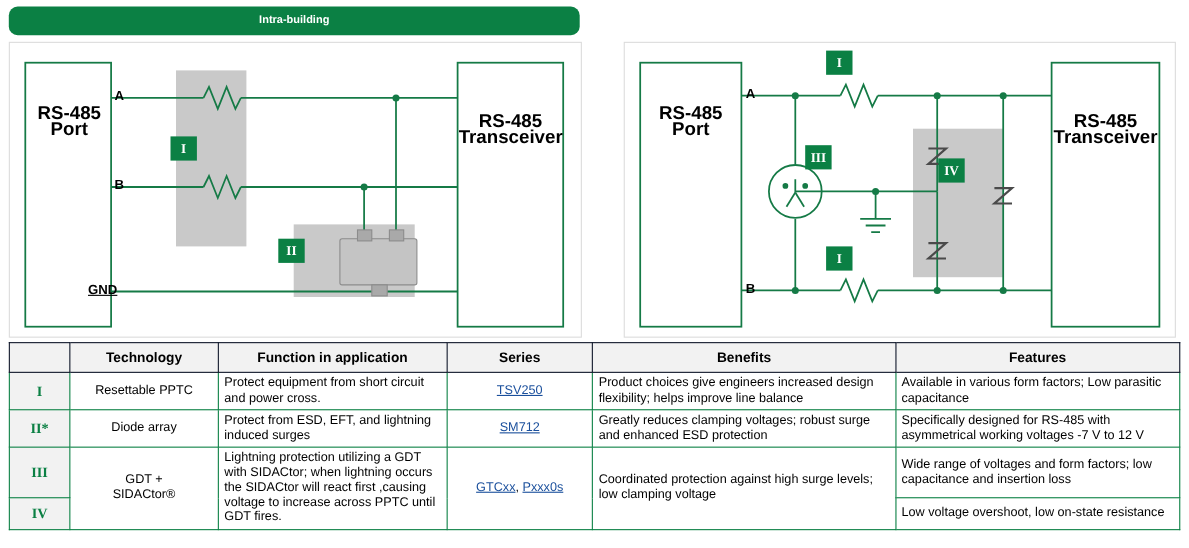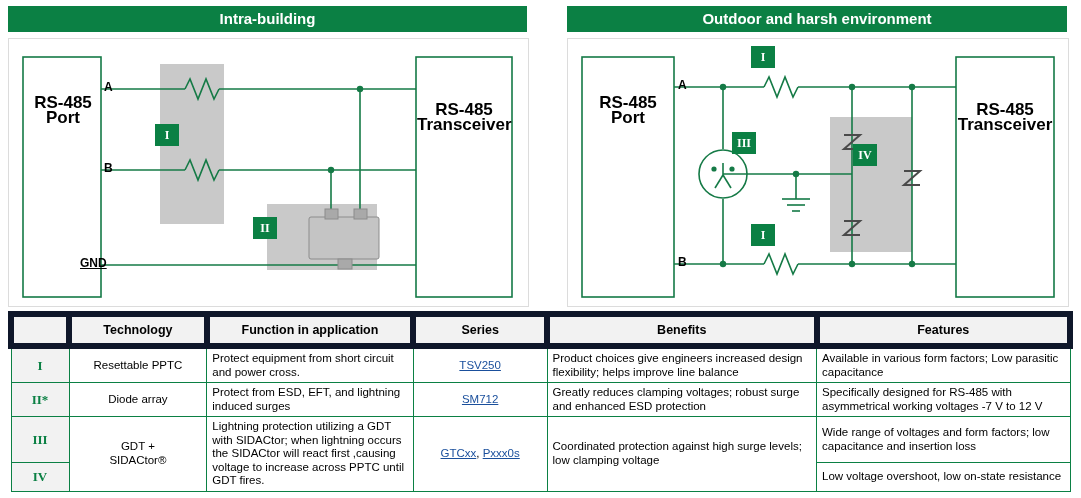--- a/index.html
+++ b/index.html
@@ -20,24 +20,25 @@
     width: 1081px;
     height: 498px;
   }
 
   
   .panel-header {
     position: absolute;
     background: #0b8044;
     color: #ffffff;
     font-weight: bold;
-    font-size: 15px;
+    font-size: 10px;
     text-align: center;
     line-height: 26px;
     height: 26px;
+    border-radius: 8px;
   }
   #hdr-left  { left: 8px;  top: 6px; width: 519px; }
   #hdr-right { left: 567px; top: 6px; width: 500px; }
 
   
   .diagram {
     position: absolute;
     top: 38px;
     height: 267px;
     background: #ffffff;
@@ -79,21 +80,21 @@
   table {
     position: absolute;
     left: 8px;
     top: 311px;
     width: 1065px;
     border-collapse: collapse;
     font-size: 11.5px;
   }
   th {
     background: #f2f2f2;
-    border: 6px solid #0f172a;
+    border: 1px solid #0f172a;
     font-size: 12.5px;
     font-weight: bold;
     padding: 4px 12px;
     text-align: center;
     height: 18px;
   }
   td {
     border: 1px solid #0b8044;
     padding: 3px 5px;
     vertical-align: middle;
@@ -169,21 +170,20 @@
     </div>
 
     <div class="pin-label" style="left:95px; top:41px;">A</div>
     <div class="pin-label" style="left:95px; top:122px;">B</div>
     <div class="pin-label" style="left:71px; top:217px;text-decoration:underline;">GND</div>
 
     <div class="chip" style="left:146px; top:85px;">I</div>
     <div class="chip" style="left:244px; top:178px;">II</div>
   </div>
 
-  <div class="panel-header" id="hdr-right">Outdoor and harsh environment</div>
 
   <div class="diagram" id="diag-right">
     <svg width="500" height="267" viewBox="0 0 500 267">
 
       <rect x="262" y="78" width="82" height="135" fill="#c9c9c9"></rect>
 
       <rect x="14" y="18" width="92" height="240" fill="#ffffff" stroke="#157a46" stroke-width="1.6"></rect>
 
       <rect x="388" y="18" width="98" height="240" fill="#ffffff" stroke="#157a46" stroke-width="1.6"></rect>
 

